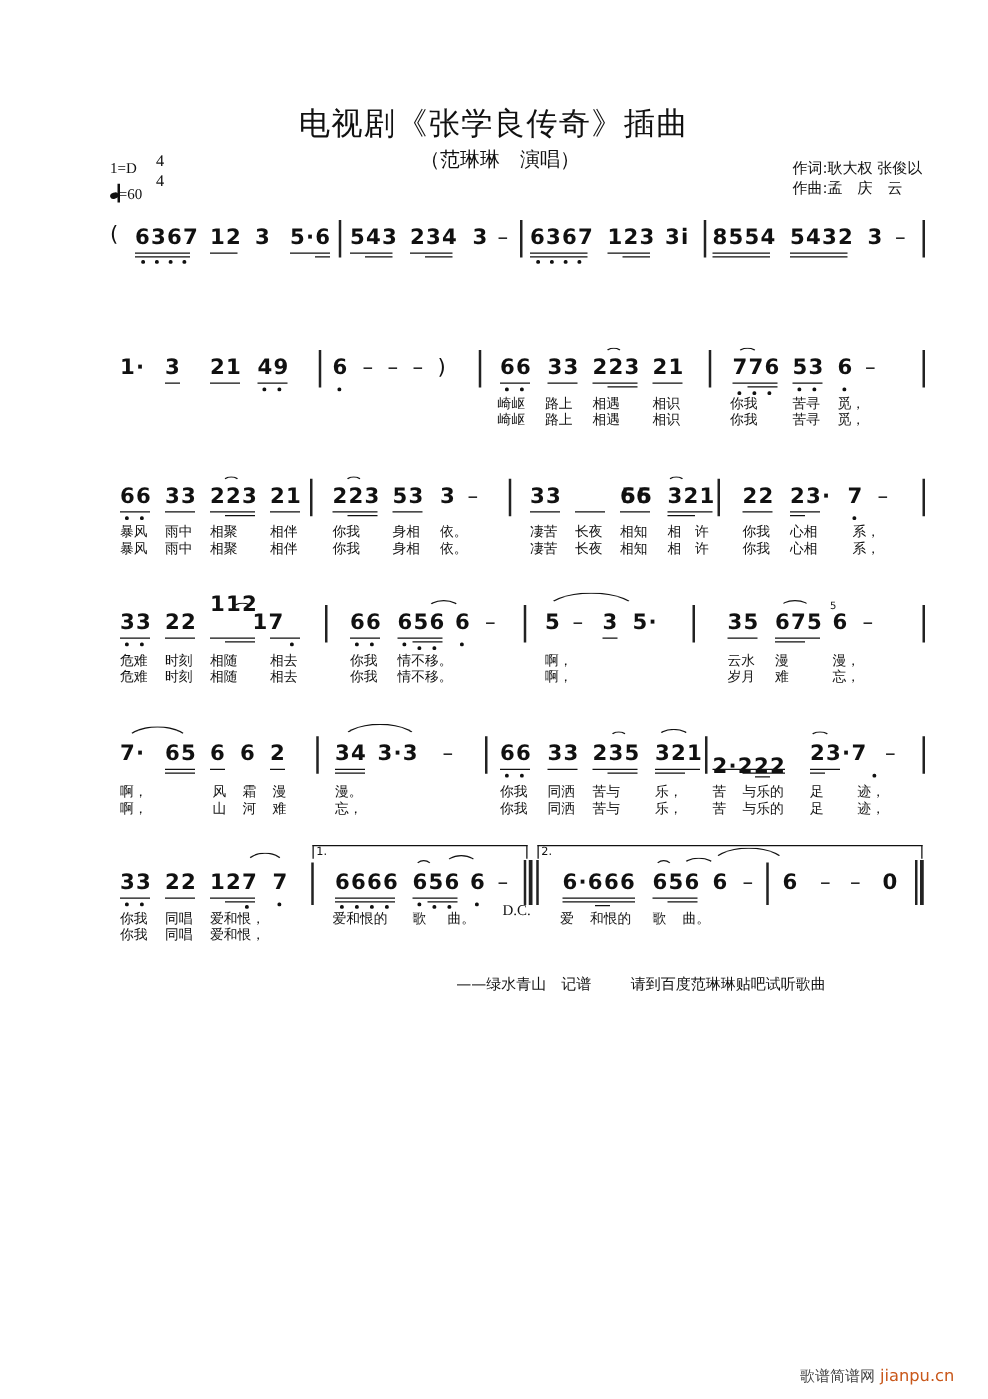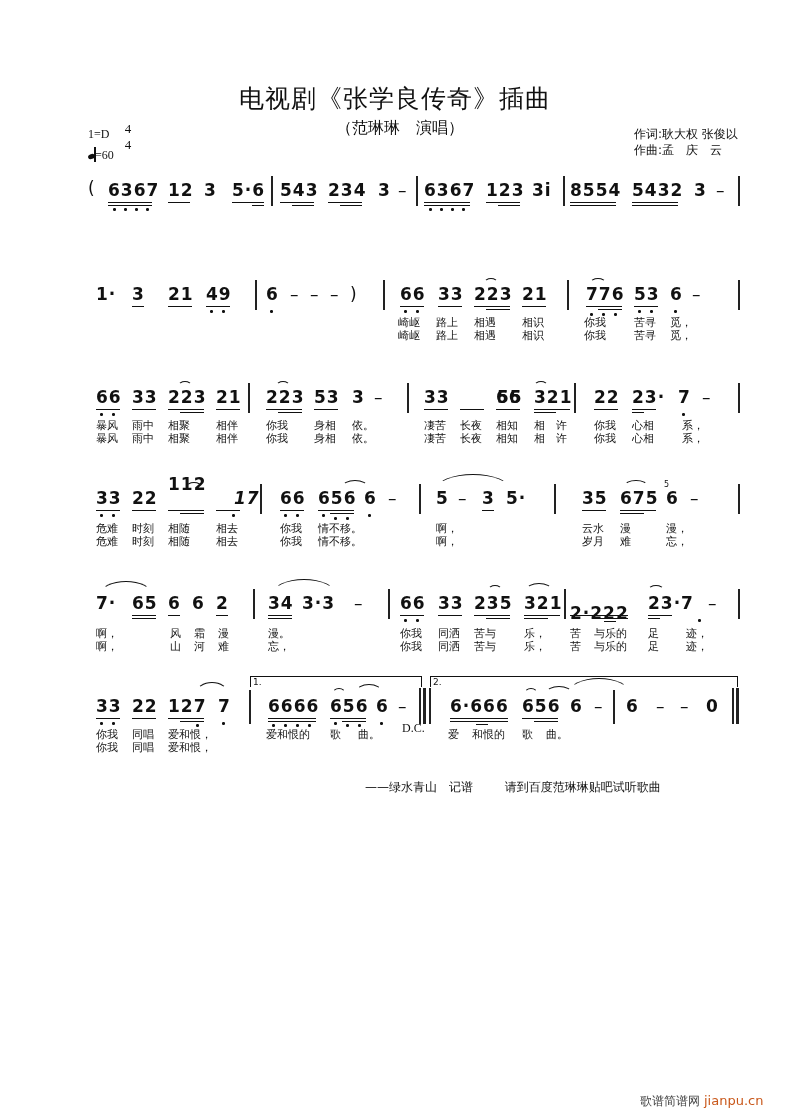--- a/index.html
+++ b/index.html
@@ -229,21 +229,21 @@
   <span class="num" style="left:10px;top:18px;">33</span>
   <div class="ul" style="left:10px;top:40px;width:24px;"></div>
   <div class="dot" style="left:14px;top:44px;"></div>
     <div class="dot" style="left:26px;top:44px;"></div>
   <span class="num" style="left:46px;top:18px;">22</span>
   <div class="ul" style="left:46px;top:40px;width:24px;"></div>
   <span class="num" style="left:82px;top:4px;">112</span>
   <div class="ul" style="left:82px;top:40px;width:36px;"></div>
     <div class="ul" style="left:94px;top:43px;width:24px;"></div>
   <div class="slur" style="left:100px;top:12px;width:14px;height:4px;"></div>
-  <span class="num" style="left:148px;top:18px;font-style:italic;">17</span>
+  <span class="num" style="left:116px;top:18px;">17</span>
   <div class="ul" style="left:130px;top:40px;width:24px;"></div>
   <div class="dot" style="left:146px;top:44px;"></div>
   <div class="bar" style="left:174px;top:14px;height:30px;"></div>
   <span class="num" style="left:194px;top:18px;">66</span>
   <div class="ul" style="left:194px;top:40px;width:24px;"></div>
   <div class="dot" style="left:198px;top:44px;"></div>
     <div class="dot" style="left:210px;top:44px;"></div>
   <span class="num" style="left:232px;top:18px;">656</span>
   <div class="ul" style="left:232px;top:40px;width:36px;"></div>
     <div class="ul" style="left:244px;top:43px;width:24px;"></div>

